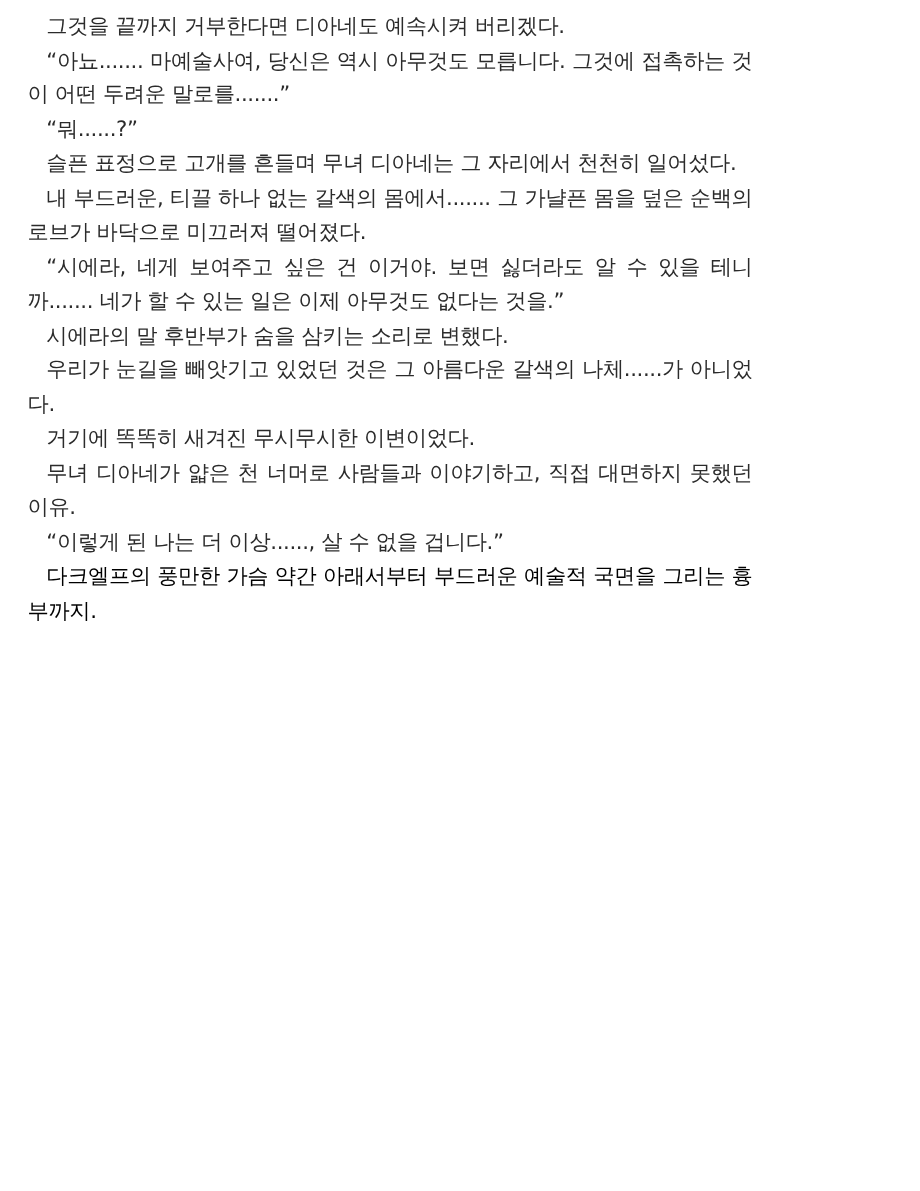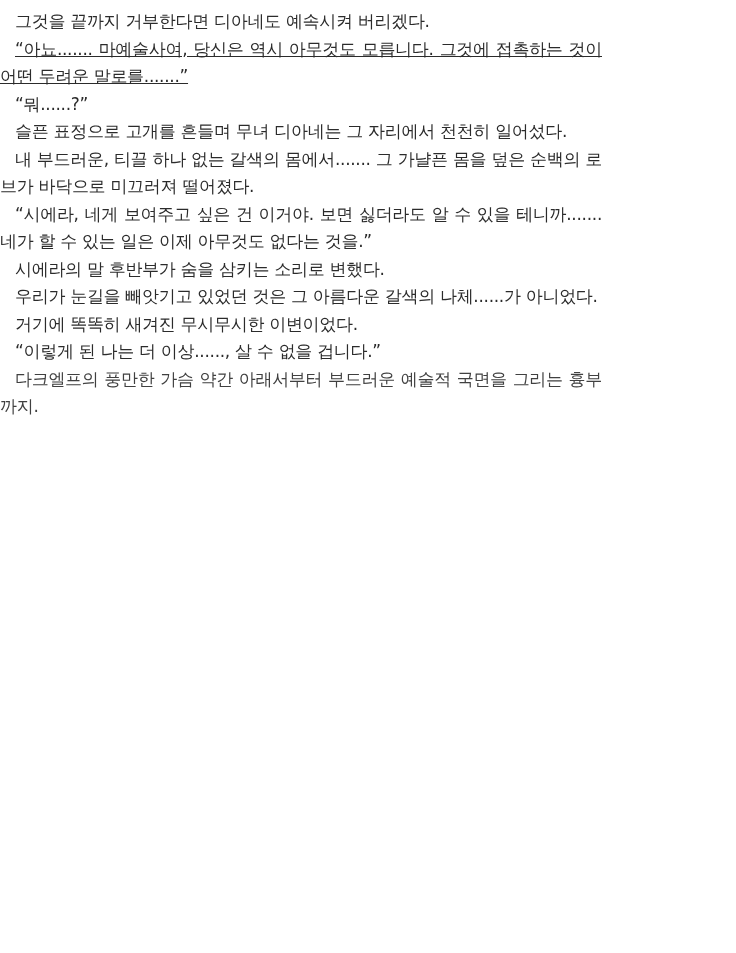--- a/index.html
+++ b/index.html
@@ -6,21 +6,21 @@
     margin: 0;
     padding: 0;
     background: #ffffff;
   }
   .page {
     position: relative;
     width: 616px;
     height: 953px;
     background: #ffffff;
     box-sizing: border-box;
-    padding: 8px 14px 0 0;
+    padding: 8px 14px 0 22px;
     overflow: hidden;
     font-family: "DejaVu Sans", "Liberation Sans", sans-serif;
   }
   .text-block p {
     margin: 0;
     padding: 0;
     font-size: 17px;
     line-height: 27.5px;
     color: #2b2b2b;
     text-align: justify;
@@ -28,24 +28,25 @@
     word-break: break-all;
     letter-spacing: -0.3px;
   }
 </style>
 </head>
 <body>
 
 <div class="page" style="background: rgb(255, 255, 255);">
   <div class="text-block" id="text-block">
       <p style="color: rgb(43, 43, 43);">그것을 끝까지 거부한다면 디아네도 예속시켜 버리겠다.</p>
-      <p style="color: rgb(43, 43, 43); text-decoration: underline;">“아뇨....... 마예술사여, 당신은 역시 아무것도 모릅니다. 그것에 접촉하는 것이 어떤 두려운 말로를.......”</p>
+      <p style="color: rgb(43, 43, 43);">“아뇨....... 마예술사여, 당신은 역시 아무것도 모릅니다. 그것에 접촉하는 것이 어떤 두려운 말로를.......”</p>
       <p style="color: rgb(43, 43, 43);">“뭐......?”</p>
       <p style="color: rgb(43, 43, 43);">슬픈 표정으로 고개를 흔들며 무녀 디아네는 그 자리에서 천천히 일어섰다.</p>
       <p style="color: rgb(43, 43, 43);">내 부드러운, 티끌 하나 없는 갈색의 몸에서....... 그 가냘픈 몸을 덮은 순백의 로브가 바닥으로 미끄러져 떨어졌다.</p>
       <p style="color: rgb(43, 43, 43);">“시에라, 네게 보여주고 싶은 건 이거야. 보면 싫더라도 알 수 있을 테니까....... 네가 할 수 있는 일은 이제 아무것도 없다는 것을.”</p>
       <p style="color: rgb(43, 43, 43);">시에라의 말 후반부가 숨을 삼키는 소리로 변했다.</p>
       <p style="color: rgb(43, 43, 43);">우리가 눈길을 빼앗기고 있었던 것은 그 아름다운 갈색의 나체......가 아니었다.</p>
       <p style="color: rgb(43, 43, 43);">거기에 똑똑히 새겨진 무시무시한 이변이었다.</p>
+      <p style="color: rgb(43, 43, 43);">무녀 디아네가 얇은 천 너머로 사람들과 이야기하고, 직접 대면하지 못했던 이유.</p>
       <p style="color: rgb(43, 43, 43);">“이렇게 된 나는 더 이상......, 살 수 없을 겁니다.”</p>
-      <p style="color: #404040;">다크엘프의 풍만한 가슴 약간 아래서부터 부드러운 예술적 국면을 그리는 흉부까지.</p>
+      <p style="color: #000000;">다크엘프의 풍만한 가슴 약간 아래서부터 부드러운 예술적 국면을 그리는 흉부까지.</p>
     </div>
 </div>
 
 </body></html>

